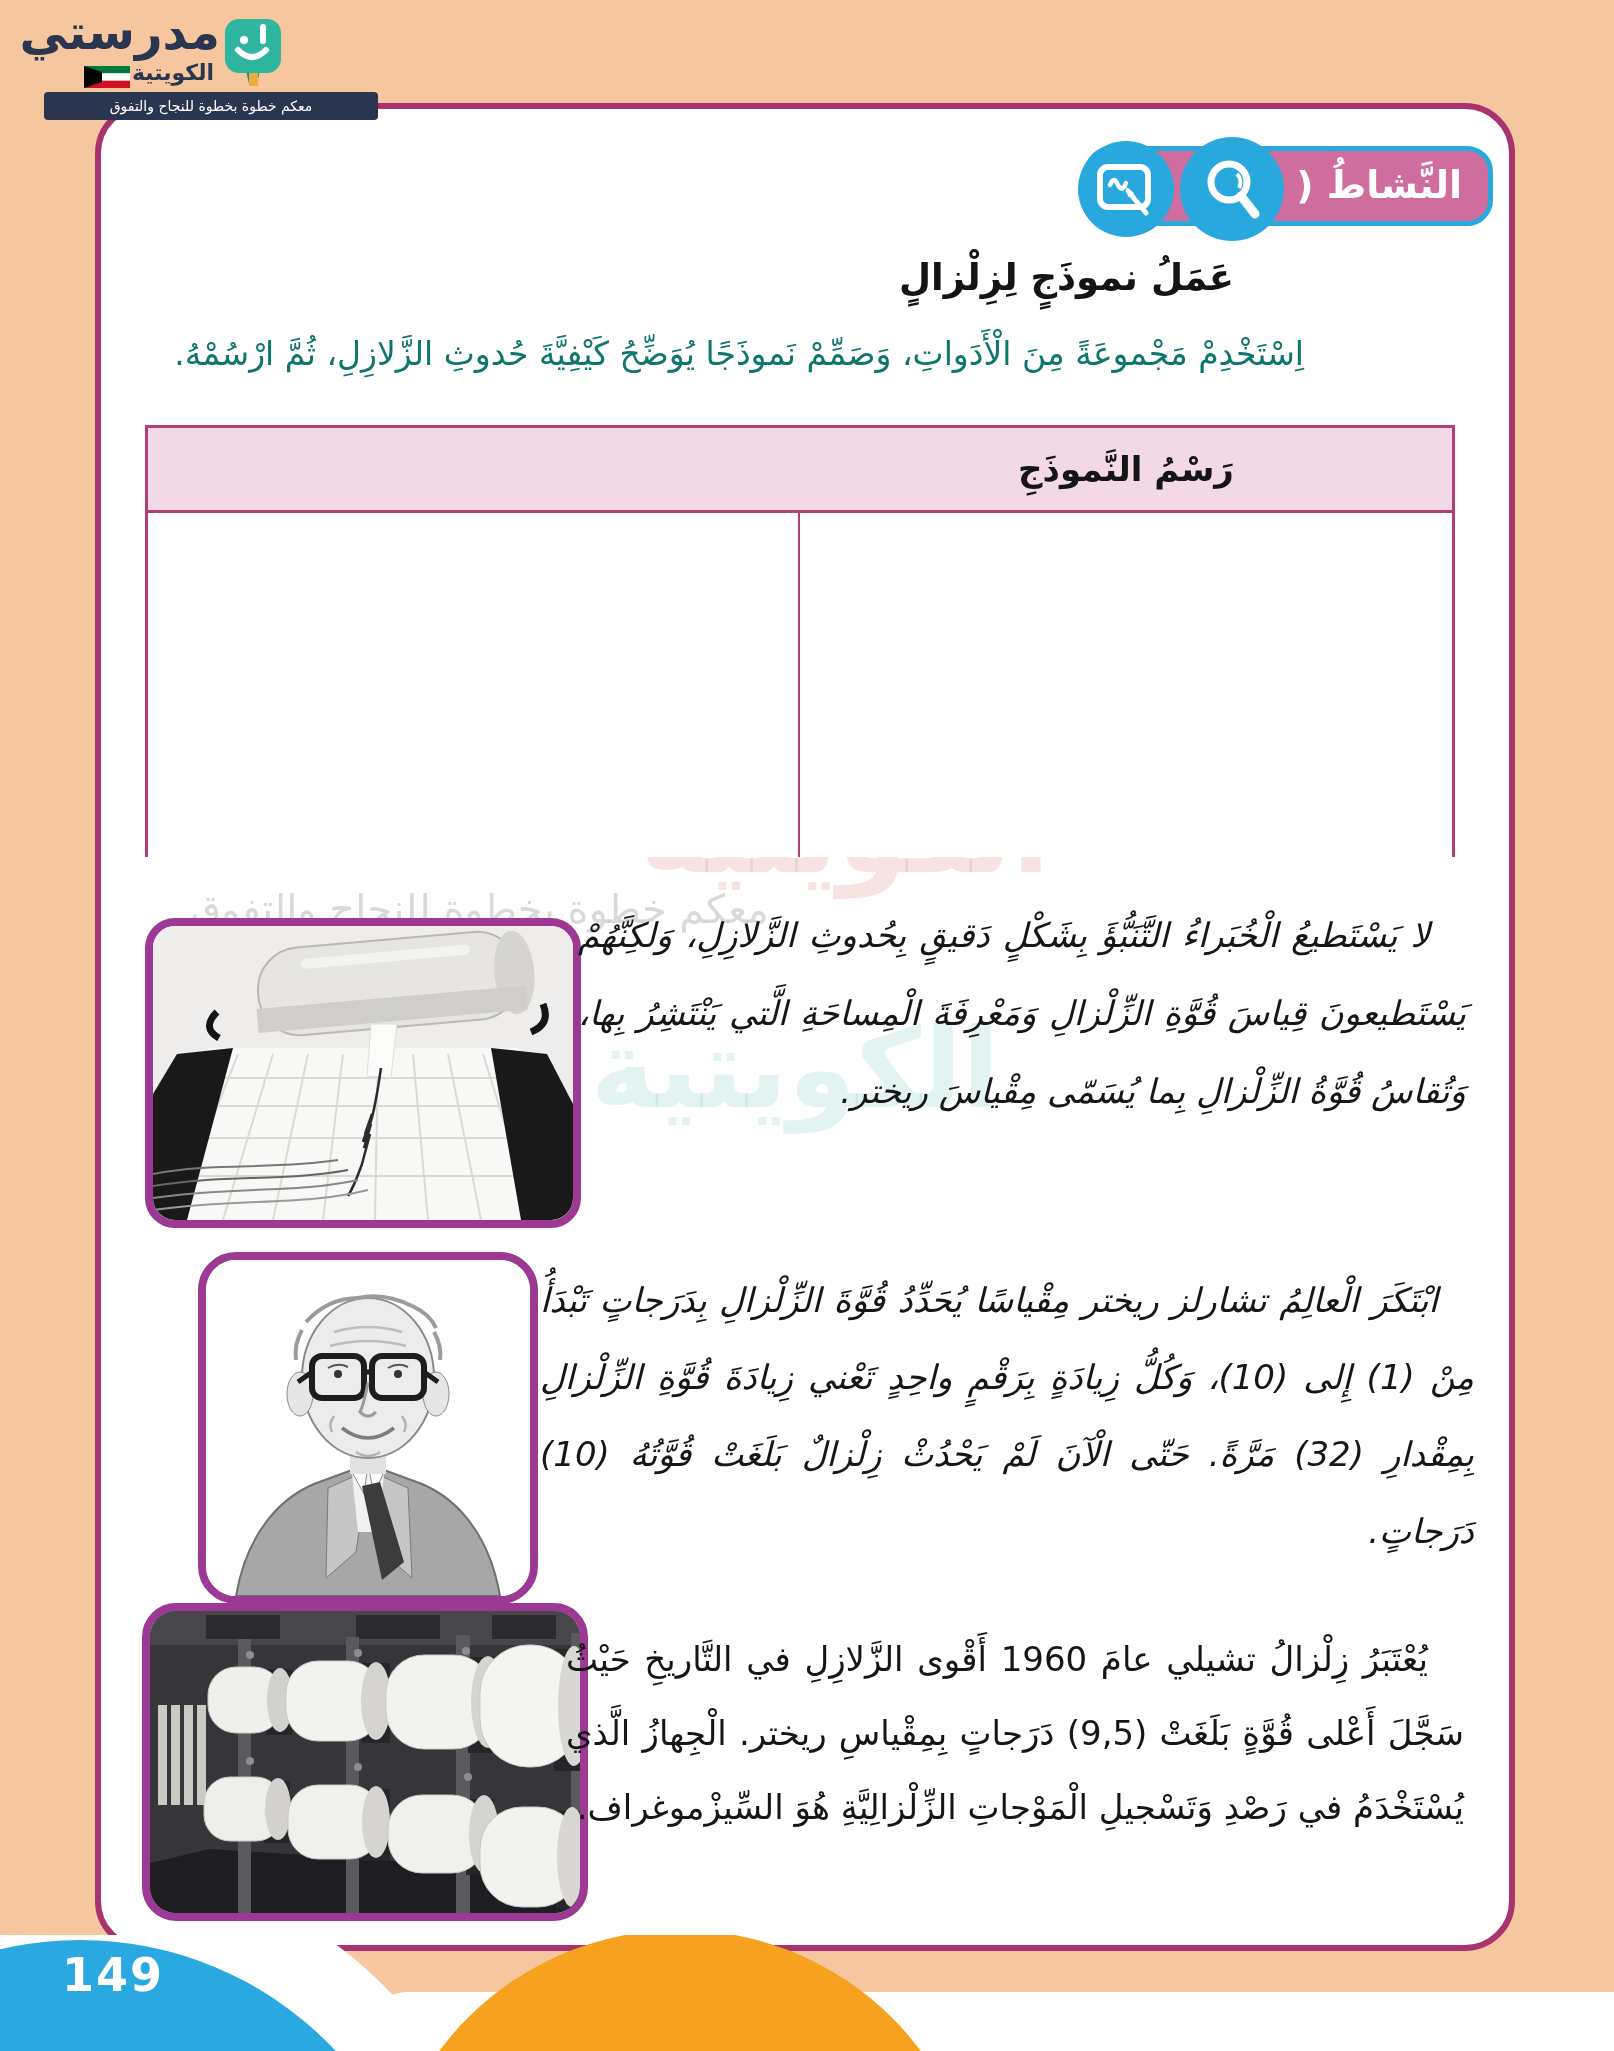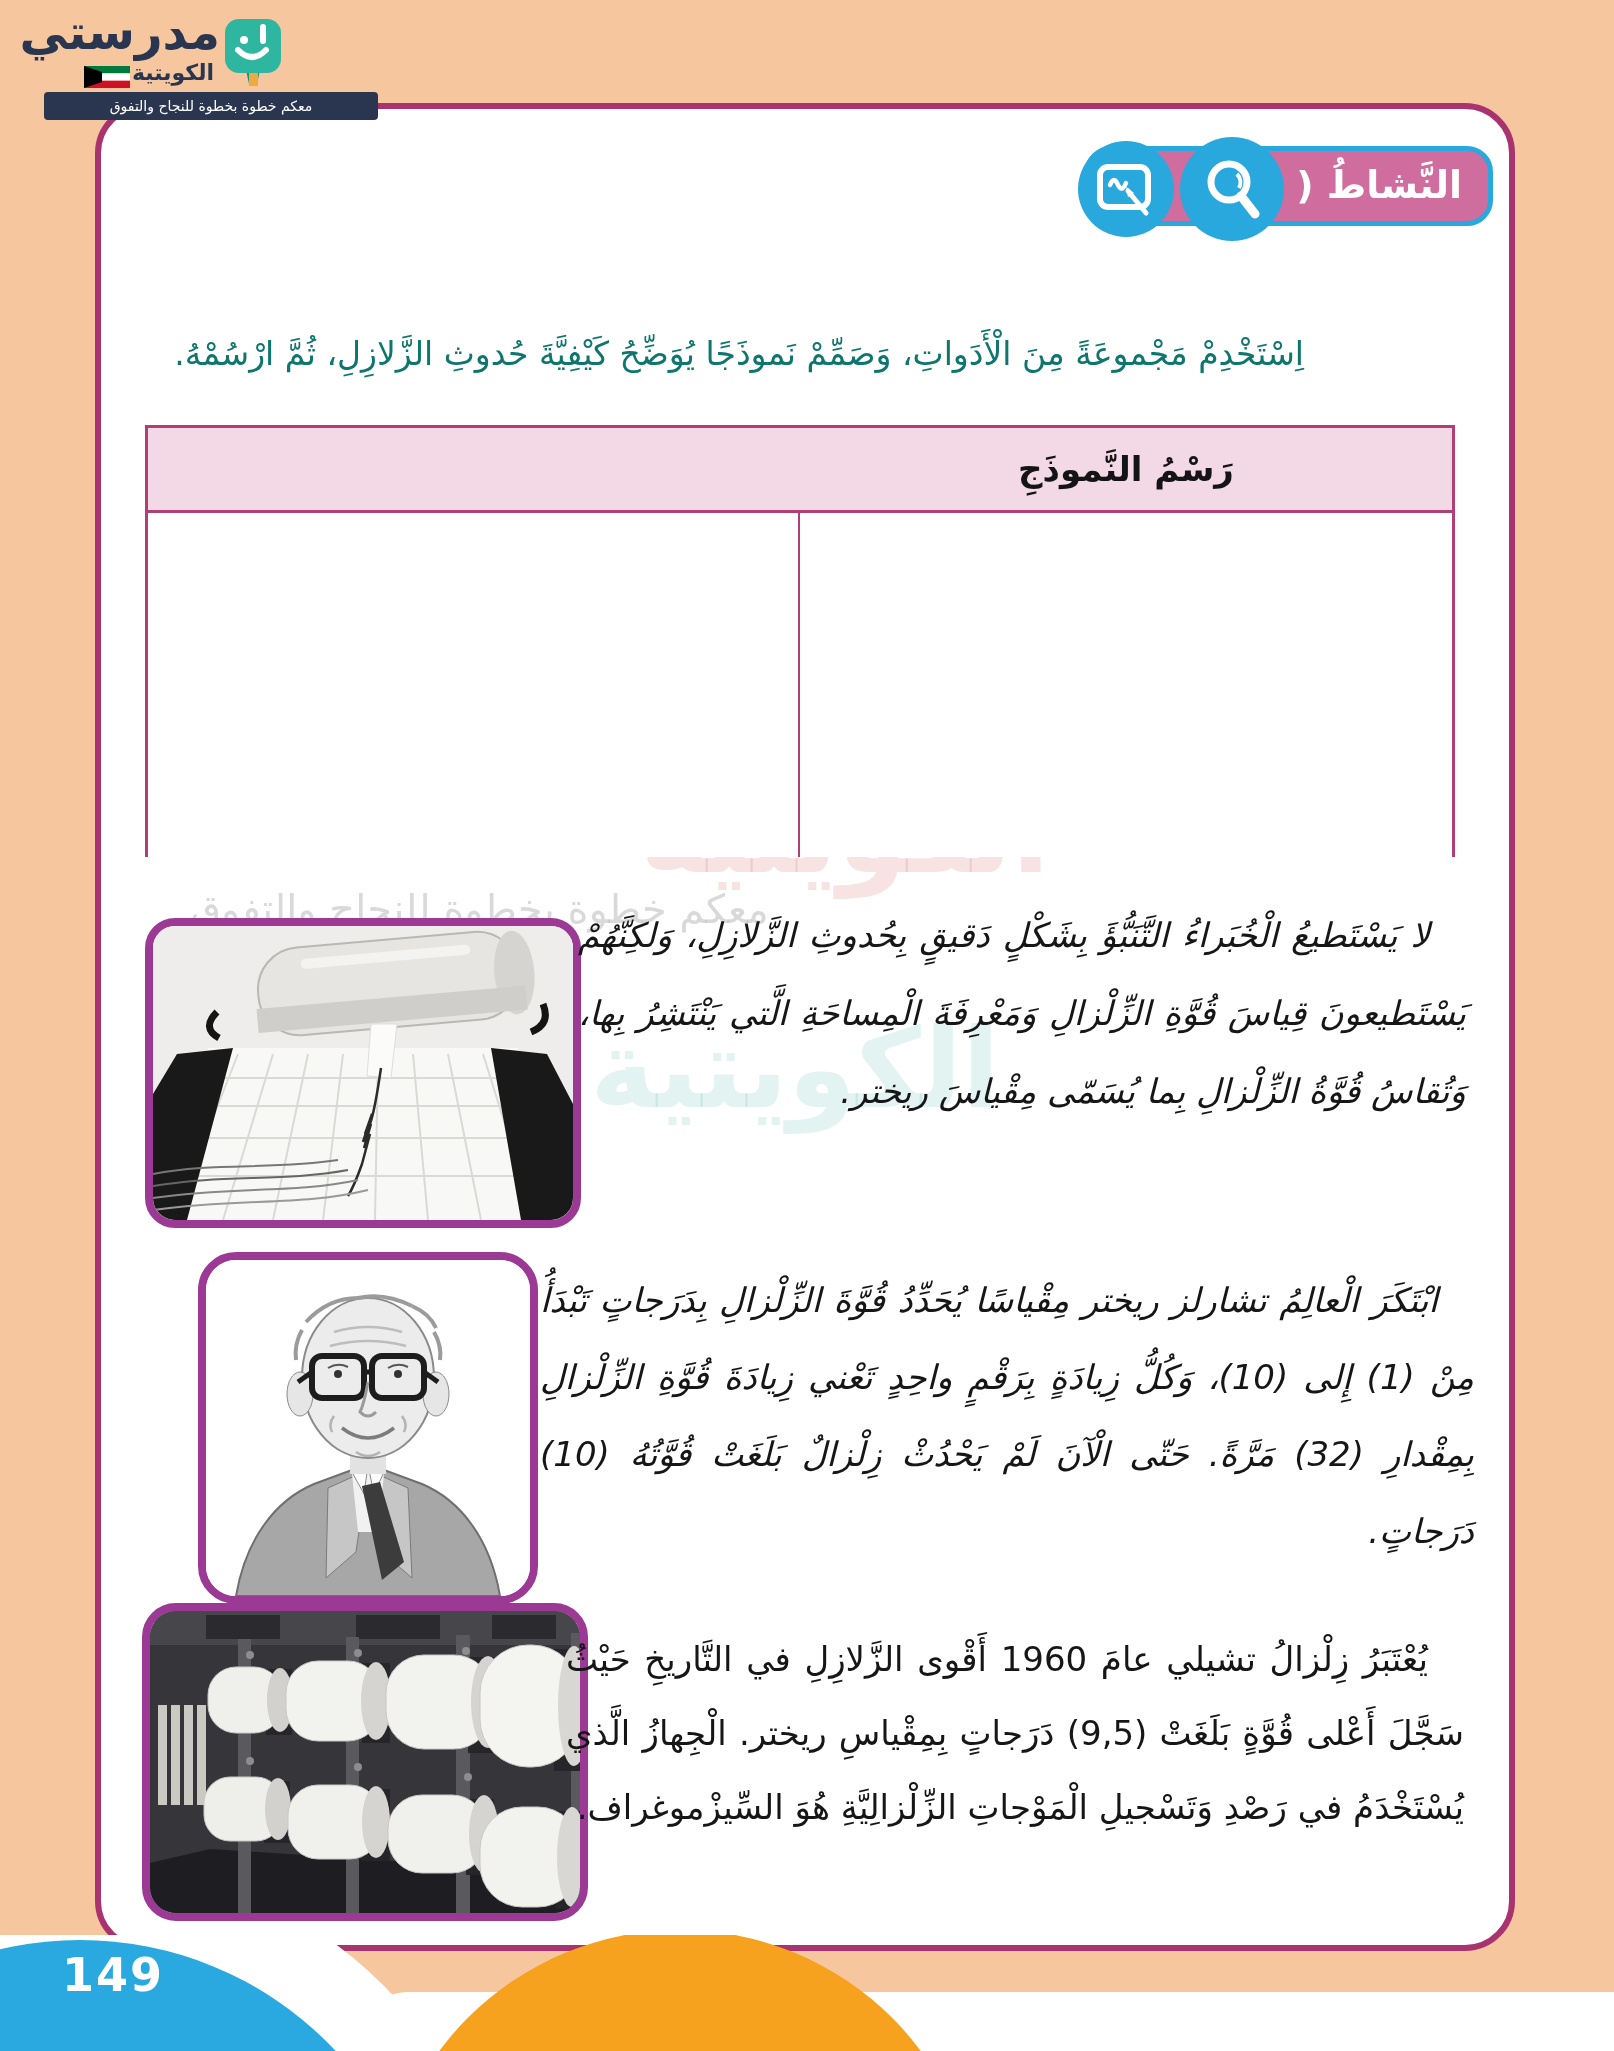--- a/index.html
+++ b/index.html
@@ -125,20 +125,21 @@
     <span class="badge-circle bc-tablet">
       <svg width="64" height="64" viewBox="0 0 64 64">
         <rect x="6" y="10" width="48" height="40" rx="8" fill="none" stroke="#ffffff" stroke-width="6"></rect>
         <path d="M16,28 q4,-10 8,0 q4,8 8,-2" stroke="#ffffff" stroke-width="4.5" fill="none" stroke-linecap="round"></path>
         <path d="M34,34 L52,56" stroke="#ffffff" stroke-width="5" stroke-linecap="round"></path>
         <polygon points="32,30 40,36 34,40" fill="#ffffff"></polygon>
       </svg>
     </span>
   </div>
 
+  <div class="activity-title">عَمَلُ نموذَجٍ لِزِلْزالٍ</div>
   <div class="activity-instruction">اِسْتَخْدِمْ مَجْموعَةً مِنَ الْأَدَواتِ، وَصَمِّمْ نَموذَجًا يُوَضِّحُ كَيْفِيَّةَ حُدوثِ الزَّلازِلِ، ثُمَّ ارْسُمْهُ.</div>
 
   <div class="dtable">
     <div class="dtable-header">
       <div class="dcell hcell">رَسْمُ النَّموذَجِ</div>
     </div>
     <div class="dtable-body">
       <div class="dcell"></div>
       <div class="dcell"></div>
     </div>

